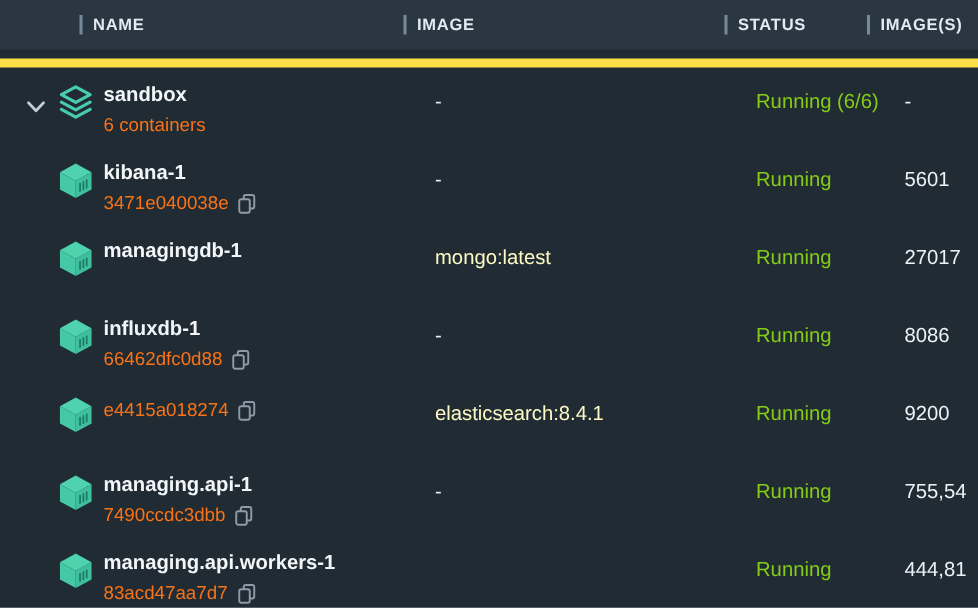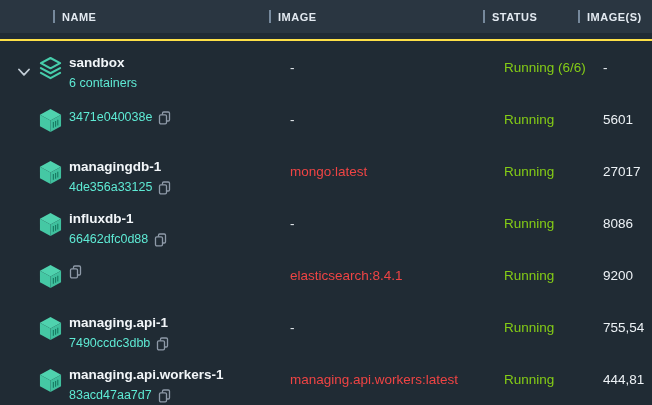--- a/index.html
+++ b/index.html
@@ -7,21 +7,21 @@
     position:relative;
     width:652px;height:405px;
     background:#202b34;
     font-family:"Liberation Sans",sans-serif;
     overflow:hidden;
     -webkit-font-smoothing:antialiased;
   }
   
   .header{
     position:absolute;top:0;left:0;width:652px;height:39px;
-    border-bottom:2px solid #fde047;
+    border-bottom:6px solid #fde047;
     box-sizing:content-box;
   }
   .header-band{
     position:relative;height:33px;background:#2a3641;
   }
   .hcell{
     position:absolute;top:0;height:33px;
     display:flex;align-items:center;gap:7px;
   }
   .hcell .sep{width:2px;height:13px;background:#76899c;}
@@ -37,29 +37,29 @@
   .row{position:relative;height:52px;}
   .chevron{position:absolute;left:6px;top:22px;width:12px;height:9px;}
   .row-icon{position:absolute;left:27px;top:15px;width:23px;height:25px;}
   .ntext{position:absolute;left:57px;top:13px;}
   .title{
     color:#f2f6f9;font-size:13.5px;font-weight:bold;line-height:18px;
     white-space:nowrap;
   }
   .sub{
     display:flex;align-items:center;gap:6px;margin-top:3px;
-    color:#5eead4;font-size:12.5px;line-height:17px;white-space:nowrap;
+    color:#f97316;font-size:12.5px;line-height:17px;white-space:nowrap;
   }
   .copy-btn{display:inline-flex;cursor:pointer;}
   .cell-image{
     position:absolute;left:278px;top:0;width:200px;height:52px;
     display:flex;align-items:center;
     color:#e9eef2;font-size:13.5px;white-space:nowrap;
   }
-  .cell-image.link{color:#ef4444;}
+  .cell-image.link{color:#fef9c3;}
   .cell-status{
     position:absolute;left:492px;top:0;width:86px;height:52px;
     display:flex;align-items:center;
     color:#84cc16;font-size:13.5px;white-space:nowrap;
   }
   .cell-ports{
     position:absolute;left:591px;top:0;width:60px;height:52px;
     display:flex;align-items:center;
     color:#edf2f6;font-size:13.5px;white-space:nowrap;
   }
@@ -121,20 +121,21 @@
     <div class="row">
       <span class="row-icon">
         <svg width="23" height="25" viewBox="0 0 24 26">
           <path d="M12 1 L23 7 12 13 1 7 Z" fill="#4fd2ae"></path>
           <path d="M1 7 L12 13 V25 L1 19 Z" fill="#45c8a4"></path>
           <path d="M23 7 L12 13 V25 L23 19 Z" fill="#3fbf9d"></path>
           <path d="M15 14.6 V20.6 M17.3 13.4 V19.4 M19.6 12.2 V18.2" stroke="#177c63" stroke-width="1.2"></path>
         </svg>
       </span>
       <div class="ntext">
+        <div class="title">kibana-1</div>
         <div class="sub">
           <span>3471e040038e</span>
           <span class="copy-btn">
             <svg width="13" height="14" viewBox="0 0 13 14">
                 <rect x="4.5" y="1" width="7" height="9" rx="1.3" fill="none" stroke="#8e9aa8" stroke-width="1.3"></rect>
                 <rect x="1.5" y="3.8" width="7" height="9" rx="1.3" fill="#202b34" stroke="#8e9aa8" stroke-width="1.3"></rect>
               </svg>
           </span>
         </div>
       </div>
@@ -149,29 +150,20 @@
       <span class="row-icon">
         <svg width="23" height="25" viewBox="0 0 24 26">
           <path d="M12 1 L23 7 12 13 1 7 Z" fill="#4fd2ae"></path>
           <path d="M1 7 L12 13 V25 L1 19 Z" fill="#45c8a4"></path>
           <path d="M23 7 L12 13 V25 L23 19 Z" fill="#3fbf9d"></path>
           <path d="M15 14.6 V20.6 M17.3 13.4 V19.4 M19.6 12.2 V18.2" stroke="#177c63" stroke-width="1.2"></path>
         </svg>
       </span>
       <div class="ntext">
         <div class="title">managingdb-1</div>
-        <div class="sub">
-          <span>4de356a33125</span>
-          <span class="copy-btn">
-            <svg width="13" height="14" viewBox="0 0 13 14">
-                <rect x="4.5" y="1" width="7" height="9" rx="1.3" fill="none" stroke="#8e9aa8" stroke-width="1.3"></rect>
-                <rect x="1.5" y="3.8" width="7" height="9" rx="1.3" fill="#202b34" stroke="#8e9aa8" stroke-width="1.3"></rect>
-              </svg>
-          </span>
-        </div>
       </div>
       <div class="cell-image link">
           <span>mongo:latest</span>
         </div>
       <div class="cell-status">Running</div>
       <div class="cell-ports">27017</div>
     </div>
 
     <div class="row">
       <span class="row-icon">
@@ -205,20 +197,21 @@
       <span class="row-icon">
         <svg width="23" height="25" viewBox="0 0 24 26">
           <path d="M12 1 L23 7 12 13 1 7 Z" fill="#4fd2ae"></path>
           <path d="M1 7 L12 13 V25 L1 19 Z" fill="#45c8a4"></path>
           <path d="M23 7 L12 13 V25 L23 19 Z" fill="#3fbf9d"></path>
           <path d="M15 14.6 V20.6 M17.3 13.4 V19.4 M19.6 12.2 V18.2" stroke="#177c63" stroke-width="1.2"></path>
         </svg>
       </span>
       <div class="ntext">
         <div class="sub">
+          <span>e4415a018274</span>
           <span class="copy-btn">
             <svg width="13" height="14" viewBox="0 0 13 14">
                 <rect x="4.5" y="1" width="7" height="9" rx="1.3" fill="none" stroke="#8e9aa8" stroke-width="1.3"></rect>
                 <rect x="1.5" y="3.8" width="7" height="9" rx="1.3" fill="#202b34" stroke="#8e9aa8" stroke-width="1.3"></rect>
               </svg>
           </span>
         </div>
       </div>
       <div class="cell-image link">
           <span>elasticsearch:8.4.1</span>
@@ -269,21 +262,18 @@
         <div class="sub">
           <span>83acd47aa7d7</span>
           <span class="copy-btn">
             <svg width="13" height="14" viewBox="0 0 13 14">
                 <rect x="4.5" y="1" width="7" height="9" rx="1.3" fill="none" stroke="#8e9aa8" stroke-width="1.3"></rect>
                 <rect x="1.5" y="3.8" width="7" height="9" rx="1.3" fill="#202b34" stroke="#8e9aa8" stroke-width="1.3"></rect>
               </svg>
           </span>
         </div>
       </div>
-      <div class="cell-image link">
-          <span>managing.api.workers:latest</span>
-        </div>
       <div class="cell-status">Running</div>
       <div class="cell-ports">444,81</div>
     </div>
 
   </div>
 </div>
 
 </body></html>

